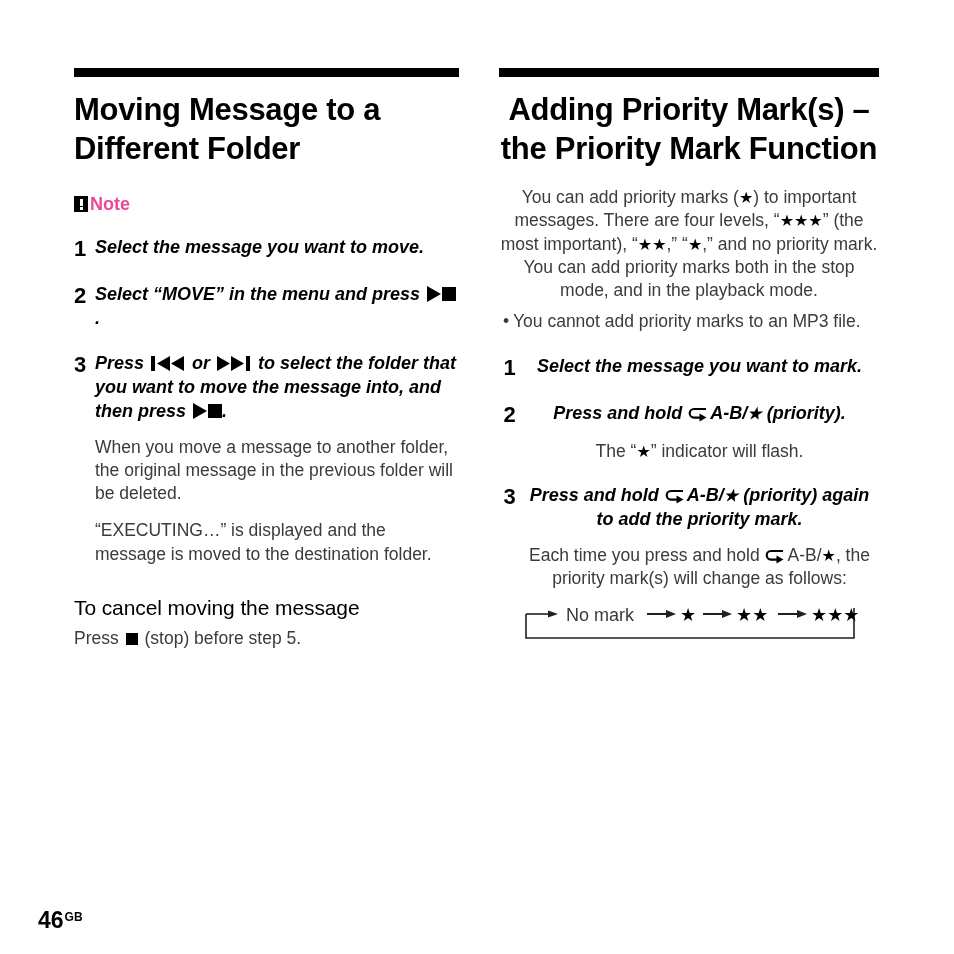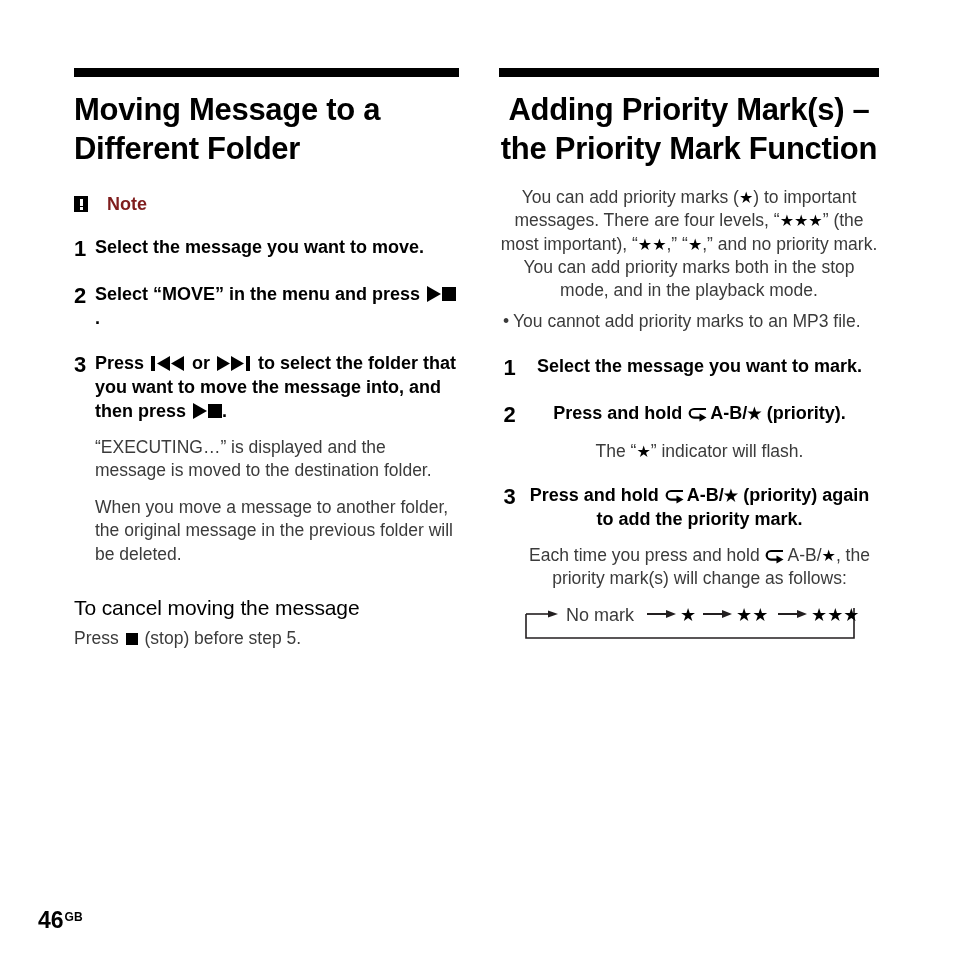--- a/index.html
+++ b/index.html
@@ -46,22 +46,22 @@
     color: #000;
   }
   .col-right h1.chapter-title { font-size: 31px; }
 
   .note-head {
     font-weight: bold;
     font-size: 18px;
     margin-top: 26px;
     display: flex;
     align-items: baseline;
-    gap: 19px;
-    color: #7f1d1d;
+    gap: 2px;
+    color: #ec4899;
   }
   .note-badge {
     display: inline-block;
     width: 14px;
     height: 16px;
     background: #000;
     position: relative;
     top: 2px;
     flex: none;
   }
@@ -108,20 +108,21 @@
     width: 21px;
     flex: none;
     color: #000;
   }
   .step-text {
     font-weight: bold;
     font-size: 18px;
     line-height: 1.35;
     color: #000;
     flex: 1;
+    font-style: italic;
   }
   .sub {
     font-size: 17.5px;
     line-height: 1.33;
     color: #3b3b3b;
     margin-top: 12px;
     margin-left: 21px;
   }
   .sub + .sub { margin-top: 14px; }
 
@@ -249,22 +250,22 @@
             <rect x="0" y="0" width="4" height="15" fill="#000"></rect>
             <polygon points="19,0 19,15 6,7.5" fill="#000"></polygon>
             <polygon points="33,0 33,15 20,7.5" fill="#000"></polygon>
           </svg><span> or </span><svg class="g g-ff" width="34" height="15" viewBox="0 0 34 15">
             <polygon points="0,0 0,15 13,7.5" fill="#000"></polygon>
             <polygon points="14,0 14,15 27,7.5" fill="#000"></polygon>
             <rect x="29" y="0" width="4" height="15" fill="#000"></rect>
           </svg><span> to select the folder that you want to move the message into, and then press </span><span class="g g-play"></span><span class="g g-stop"></span><span>.</span></div>
     </div>
 
+    <div class="sub">When you move a message to another folder, the original message in the previous folder will be deleted.</div>
     <div class="sub">“EXECUTING…” is displayed and the message is moved to the destination folder.</div>
-    <div class="sub">When you move a message to another folder, the original message in the previous folder will be deleted.</div>
 
     <h2 class="sub-head">To cancel moving the message</h2>
 
     <p class="body"><span>Press </span><span class="g g-stop-sm"></span><span> (stop) before step 5.</span></p>
   </div>
 
   <div class="col col-right">
 
     <div class="rule"></div>
 

